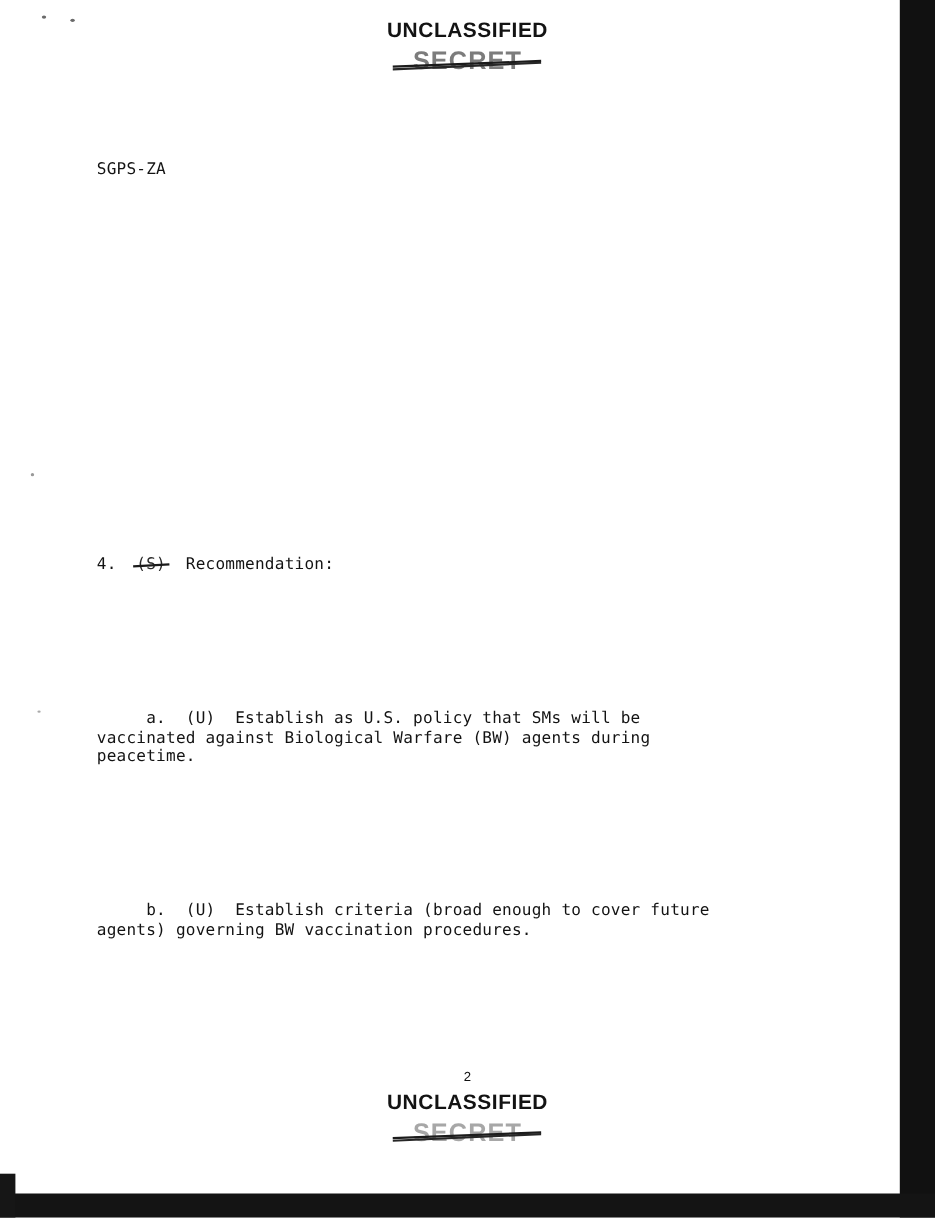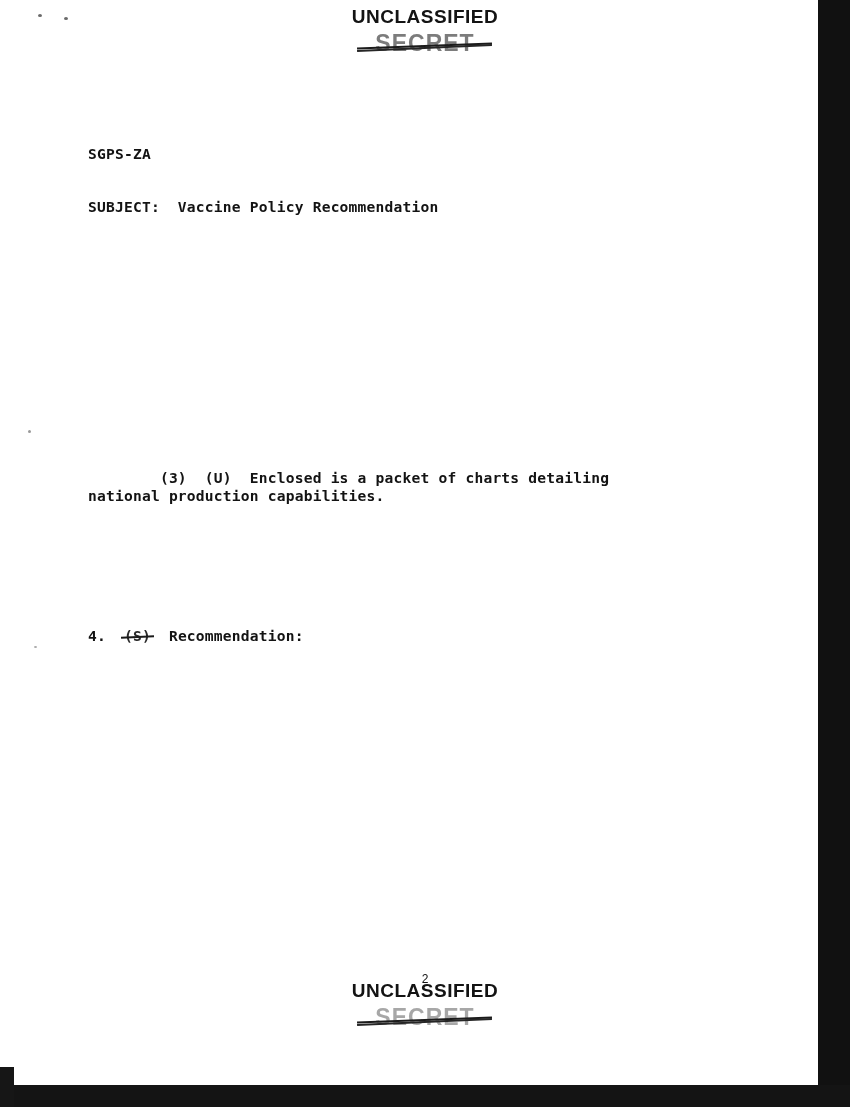--- a/index.html
+++ b/index.html
@@ -64,20 +64,21 @@
   }
   .class-top { top: 6px; }
   .class-bottom { top: 980px; }
 
   .unclassified {
     font-family: "Liberation Sans", sans-serif;
     font-weight: bold;
     font-size: 19px;
     letter-spacing: 0.5px;
     color: #131313;
+    margin-top: 12px;
   }
   .secret-wrap {
     position: relative;
     display: inline-block;
     margin-top: 2px;
   }
   .secret {
     font-family: "Liberation Sans", sans-serif;
     font-weight: bold;
     font-size: 23px;
@@ -123,21 +124,20 @@
     font-family: "DejaVu Sans Mono", monospace;
     font-size: 14.6px;
     line-height: 17.6px;
     color: #131313;
     letter-spacing: 0.2px;
     white-space: pre-wrap;
   }
   .para {
     margin: 0 0 0 0;
     white-space: pre-wrap;
-    font-weight: bold;
   }
   .gap { height: 17px; }
   .gap-sm { height: 9px; }
 
   .marking {
     position: relative;
     display: inline-block;
     color: #2a2a2a;
   }
   .marking .mstrike {
@@ -169,40 +169,42 @@
     <div class="secret-wrap">
       <span class="secret">SECRET</span>
       <span class="strike"></span>
       <span class="strike strike2"></span>
     </div>
   </div>
 
   <div class="doc">
 
     <div class="para">SGPS-ZA</div>
-    <div class="para">SUBJECT:  Vaccine Policy Recommendation</div>
 
     <div class="gap"></div>
     <div class="gap-sm"></div>
 
 
     <div class="gap"></div>
 
-    <div class="para">        (3)  (U)  Enclosed is a packet of charts detailing
-national production capabilities.</div>
 
     <div class="gap"></div>
 
     <div class="para"><span>4.  </span><span class="marking"><span>(S)</span><span class="mstrike"></span></span><span>  Recommendation:</span></div>
 
     <div class="gap"></div>
 
-
-    <div class="gap"></div>
-
+    <div class="para">     a.  (U)  Establish as U.S. policy that SMs will be
+vaccinated against Biological Warfare (BW) agents during
+peacetime.</div>
+
+    <div class="gap"></div>
+
+    <div class="para">     b.  (U)  Establish criteria (broad enough to cover future
+agents) governing BW vaccination procedures.</div>
 
     
 
     
 
     
 
     
 
     

